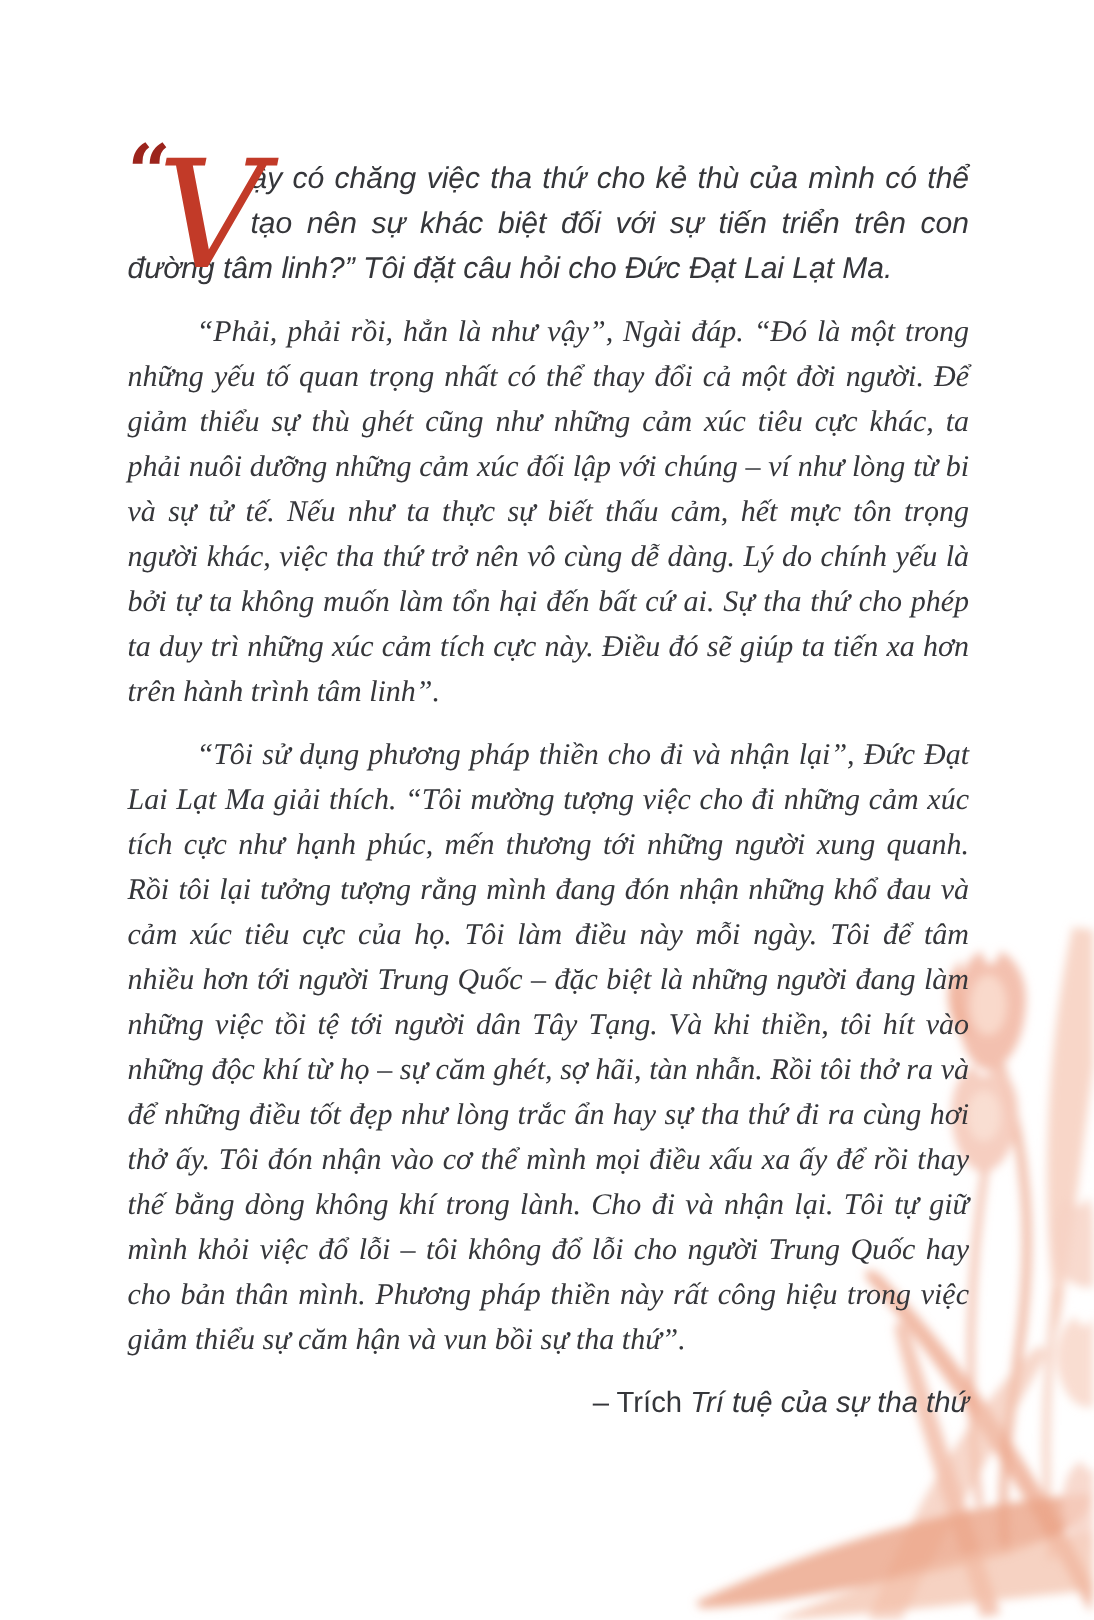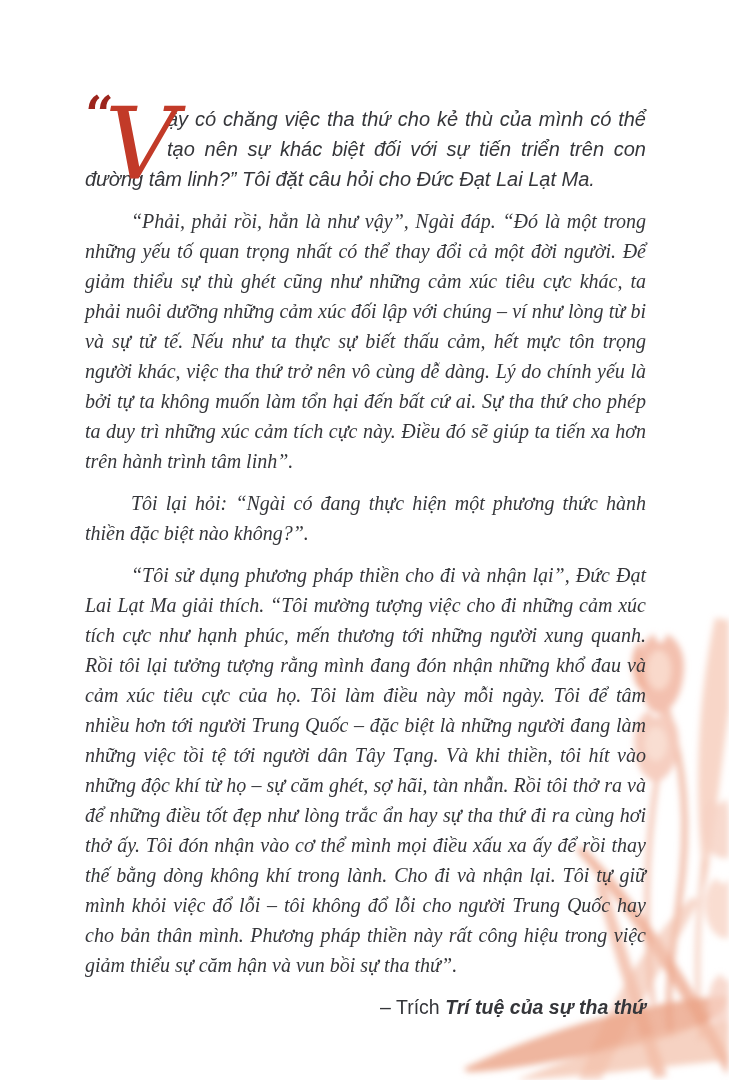--- a/index.html
+++ b/index.html
@@ -62,21 +62,21 @@
     line-height: 0.95;
     color: #c23a28;
     z-index: 2;
   }
   .citation {
     text-align: right;
     margin-top: 4px;
     font-size: 19.5px;
   }
   .citation .prefix { font-style: normal; white-space: pre-wrap; margin-top: 17px; }
-  .citation .book-title { font-style: italic; font-weight: bold; white-space: pre-wrap; text-align: right; }
+  .citation .book-title { font-style: italic; font-weight: normal; white-space: pre-wrap; text-align: right; }
 </style>
 </head>
 <body>
 
 <div class="page">
 
   <svg class="watermark" viewBox="0 0 380 520" xmlns="http://www.w3.org/2000/svg" aria-hidden="true">
     <defs>
       <filter id="soft" x="-20%" y="-20%" width="140%" height="140%">
         <feGaussianBlur stdDeviation="3.2"></feGaussianBlur>
@@ -114,21 +114,20 @@
 
     <p>
       <span class="dropcap-box">
         <span class="quote-mark">“</span>
         <span class="dropcap-v">V</span>
       </span><span>ậy có chăng việc tha thứ cho kẻ thù của mình có thể tạo nên sự khác biệt đối với sự tiến triển trên con đường tâm linh?” Tôi đặt câu hỏi cho Đức Đạt Lai Lạt Ma.</span>
     </p>
 
     <p class="indent">“Phải, phải rồi, hẳn là như vậy”, Ngài đáp. “Đó là một trong những yếu tố quan trọng nhất có thể thay đổi cả một đời người. Để giảm thiểu sự thù ghét cũng như những cảm xúc tiêu cực khác, ta phải nuôi dưỡng những cảm xúc đối lập với chúng – ví như lòng từ bi và sự tử tế. Nếu như ta thực sự biết thấu cảm, hết mực tôn trọng người khác, việc tha thứ trở nên vô cùng dễ dàng. Lý do chính yếu là bởi tự ta không muốn làm tổn hại đến bất cứ ai. Sự tha thứ cho phép ta duy trì những xúc cảm tích cực này. Điều đó sẽ giúp ta tiến xa hơn trên hành trình tâm linh”.</p>
 
-    <p class="indent">Tôi lại hỏi: “Ngài có đang thực hiện một phương thức hành thiền đặc biệt nào không?”.</p>
 
     <p class="indent">“Tôi sử dụng phương pháp thiền cho đi và nhận lại”, Đức Đạt Lai Lạt Ma giải thích. “Tôi mường tượng việc cho đi những cảm xúc tích cực như hạnh phúc, mến thương tới những người xung quanh. Rồi tôi lại tưởng tượng rằng mình đang đón nhận những khổ đau và cảm xúc tiêu cực của họ. Tôi làm điều này mỗi ngày. Tôi để tâm nhiều hơn tới người Trung Quốc – đặc biệt là những người đang làm những việc tồi tệ tới người dân Tây Tạng. Và khi thiền, tôi hít vào những độc khí từ họ – sự căm ghét, sợ hãi, tàn nhẫn. Rồi tôi thở ra và để những điều tốt đẹp như lòng trắc ẩn hay sự tha thứ đi ra cùng hơi thở ấy. Tôi đón nhận vào cơ thể mình mọi điều xấu xa ấy để rồi thay thế bằng dòng không khí trong lành. Cho đi và nhận lại. Tôi tự giữ mình khỏi việc đổ lỗi – tôi không đổ lỗi cho người Trung Quốc hay cho bản thân mình. Phương pháp thiền này rất công hiệu trong việc giảm thiểu sự căm hận và vun bồi sự tha thứ”.</p>
 
     <p class="citation">
       <span class="prefix">– Trích </span><span class="book-title">Trí tuệ của sự tha thứ</span>
     </p>
 
   </div>
 </div>
 

